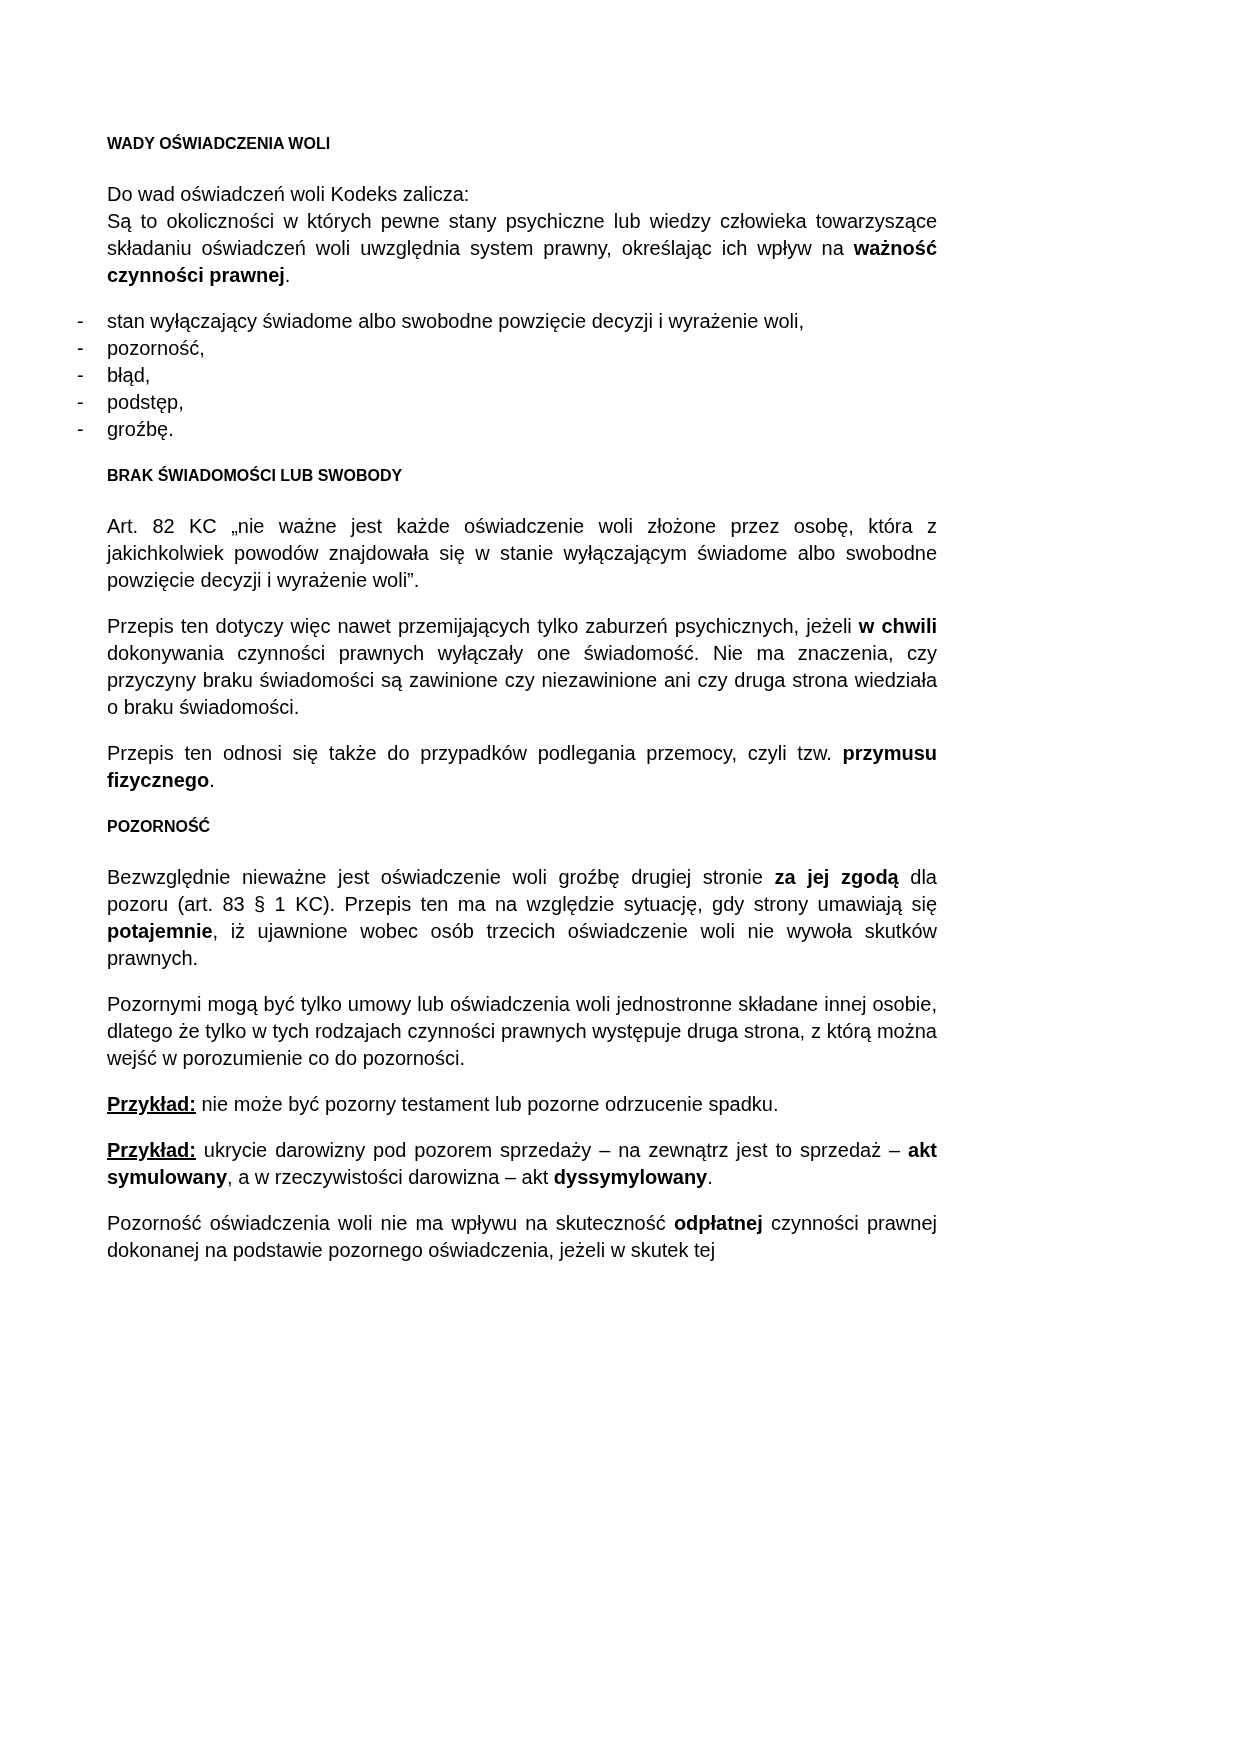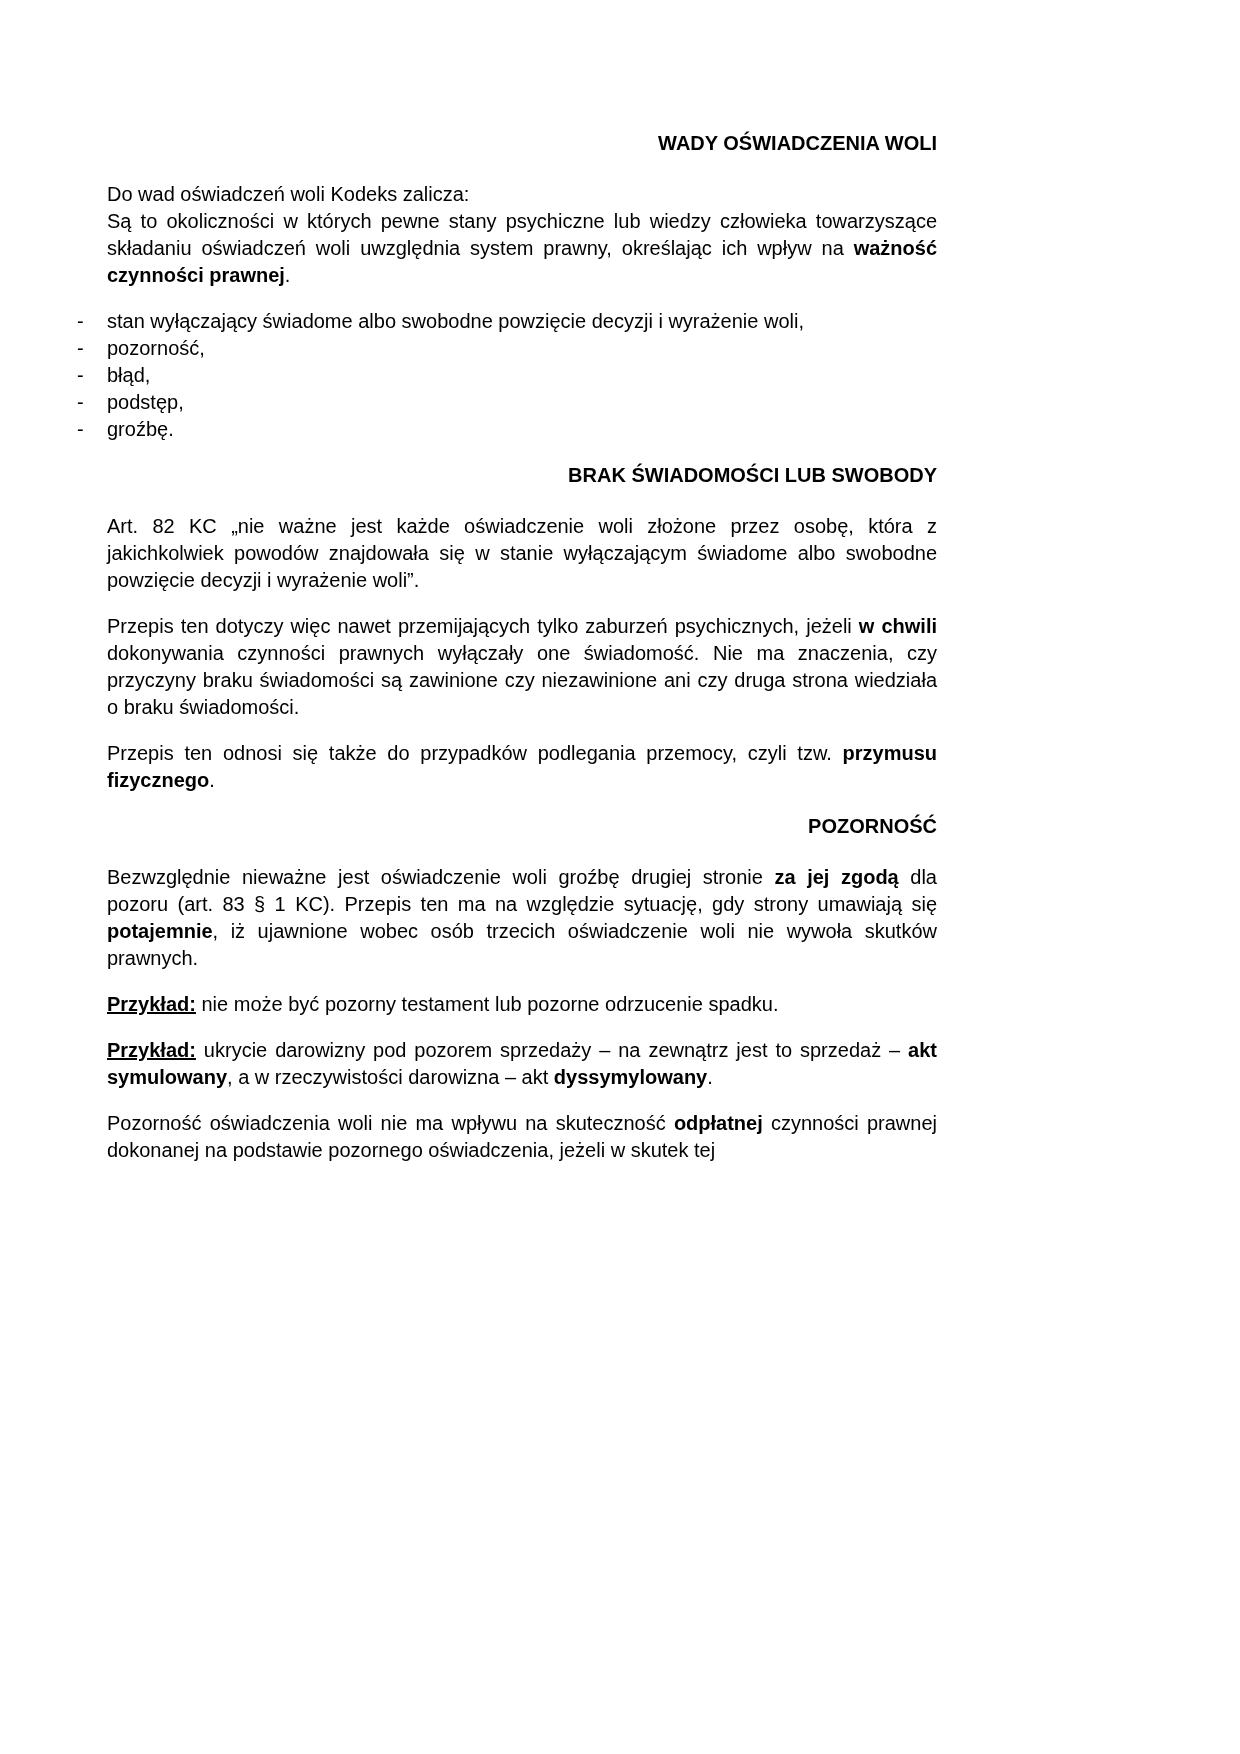--- a/index.html
+++ b/index.html
@@ -17,25 +17,24 @@
     background: #ffffff;
     position: relative;
   }
   .content {
     margin: 130px 0 0 107px;
     width: 830px;
     font-size: 20px;
     line-height: 27px;
   }
   .heading {
-    font-size: 20px;
+    font-size: 16px;
     font-weight: bold;
     line-height: 27px;
     margin: 0 0 24px 0;
-    text-align: right;
   }
   .heading.section { margin-top: 10px; }
   p.para {
     text-align: justify;
     margin: 0 0 19px 0;
   }
   p.para.no-just { text-align: left; }
   p.para.tight { margin-bottom: 0; }
   ul.defects {
     list-style: none;
@@ -78,20 +77,21 @@
     <p class="para">Art. 82 KC „nie ważne jest każde oświadczenie woli złożone przez osobę, która z jakichkolwiek powodów znajdowała się w stanie wyłączającym świadome albo swobodne powzięcie decyzji i wyrażenie woli”.</p>
 
     <p class="para"><span>Przepis ten dotyczy więc nawet przemijających tylko zaburzeń psychicznych, jeżeli </span><b>w chwili</b><span> dokonywania czynności prawnych wyłączały one świadomość. Nie ma znaczenia, czy przyczyny braku świadomości są zawinione czy niezawinione ani czy druga strona wiedziała o braku świadomości.</span></p>
 
     <p class="para"><span>Przepis ten odnosi się także do przypadków podlegania przemocy, czyli tzw. </span><b>przymusu fizycznego</b><span>.</span></p>
 
     <h2 class="heading section">POZORNOŚĆ</h2>
 
     <p class="para"><span>Bezwzględnie nieważne jest oświadczenie woli groźbę drugiej stronie </span><b>za jej zgodą</b><span> dla pozoru (art. 83 § 1 KC). Przepis ten ma na względzie sytuację, gdy strony umawiają się </span><b>potajemnie</b><span>, iż ujawnione wobec osób trzecich oświadczenie woli nie wywoła skutków prawnych.</span></p>
 
+    <p class="para">Pozornymi mogą być tylko umowy lub oświadczenia woli jednostronne składane innej osobie, dlatego że tylko w tych rodzajach czynności prawnych występuje druga strona, z którą można wejść w porozumienie co do pozorności.</p>
 
     <p class="para"><span class="u">Przykład:</span><span> nie może być pozorny testament lub pozorne odrzucenie spadku.</span></p>
 
 
     <p class="para"><span class="u">Przykład:</span><span> ukrycie darowizny pod pozorem sprzedaży – na zewnątrz jest to sprzedaż – </span><b>akt symulowany</b><span>, a w rzeczywistości darowizna – akt </span><b>dyssymylowany</b><span>.</span></p>
 
     <p class="para"><span>Pozorność oświadczenia woli nie ma wpływu na skuteczność </span><b>odpłatnej</b><span> czynności prawnej dokonanej na podstawie pozornego oświadczenia, jeżeli w skutek tej</span></p>
 
   </div>
 </div>

